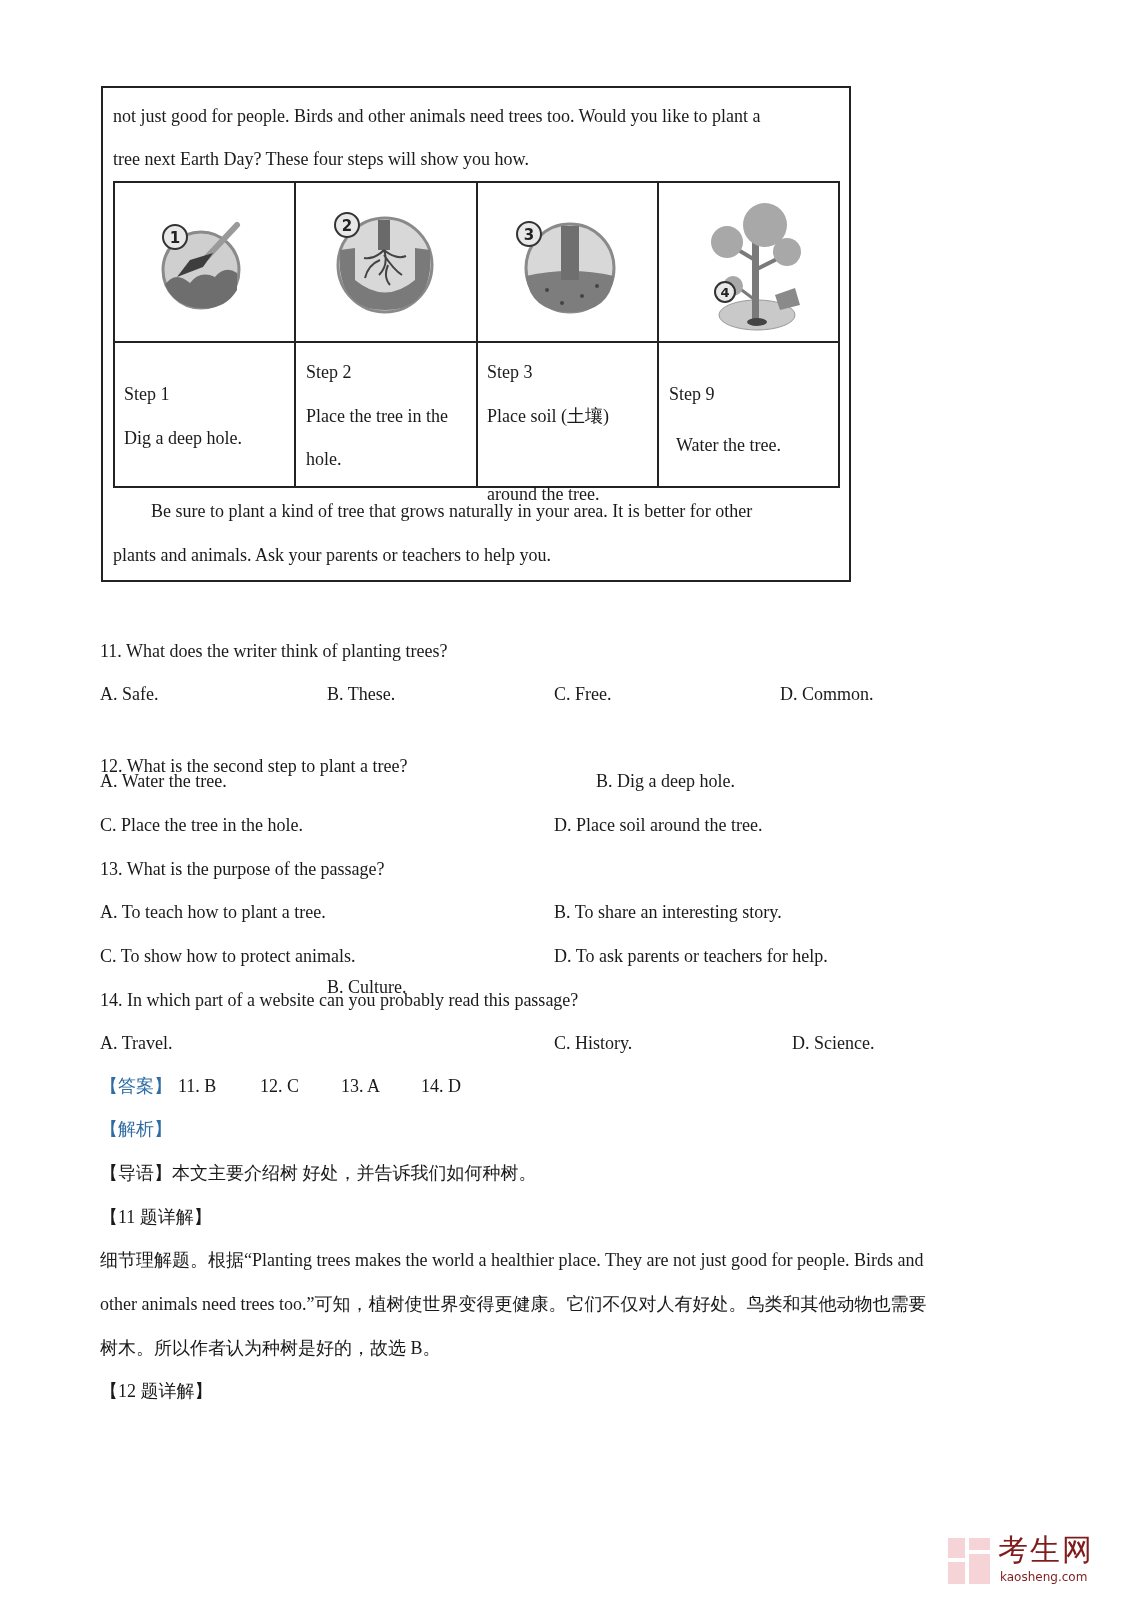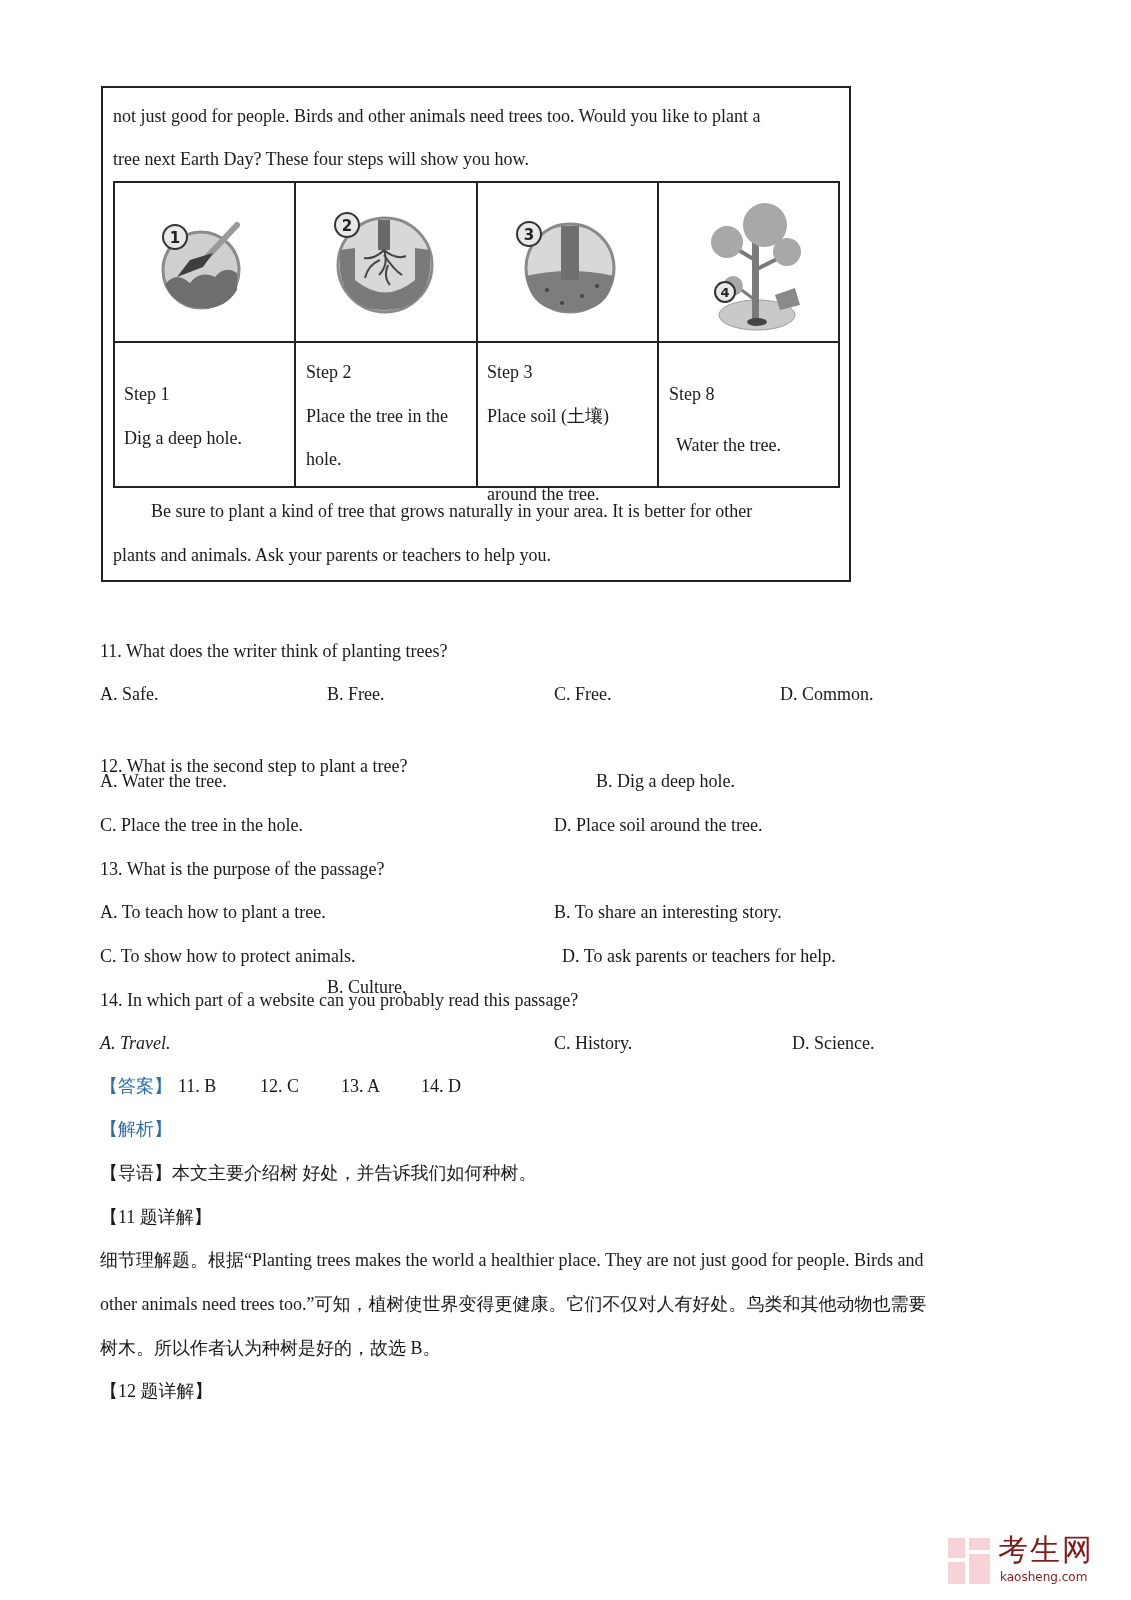--- a/index.html
+++ b/index.html
@@ -84,46 +84,46 @@
 <div class="abs t" style="left:124px;top:428px;">Dig a deep hole.</div>
 
 <div class="abs t" style="left:306px;top:362px;">Step 2</div>
 <div class="abs t" style="left:306px;top:406px;">Place the tree in the</div>
 <div class="abs t" style="left:306px;top:449px;">hole.</div>
 
 <div class="abs t" style="left:487px;top:362px;">Step 3</div>
 <div class="abs t" style="left:487px;top:406px;">Place soil (土壤)</div>
 <div class="abs t" style="left:487px;top:449px;margin-top:35px;">around the tree.</div>
 
-<div class="abs t" style="left:669px;top:384px;">Step 8</div>
+<div class="abs t" style="left:669px;top:384px;">Step 9</div>
 <div class="abs t" style="left:669px;top:435px;margin-left:7px;">Water the tree.</div>
 
 <div class="abs t" style="left:151px;top:501px;">Be sure to plant a kind of tree that grows naturally in your area. It is better for other</div>
 <div class="abs t" style="left:113px;top:545px;">plants and animals. Ask your parents or teachers to help you.</div>
 
 <div class="abs t" style="left:100px;top:641px;">11. What does the writer think of planting trees?</div>
 <div class="abs t" style="left:100px;top:684px;">A. Safe.</div>
-<div class="abs t" style="left:327px;top:684px;">B. Free.</div>
+<div class="abs t" style="left:327px;top:684px;">B. These.</div>
 <div class="abs t" style="left:554px;top:684px;">C. Free.</div>
 <div class="abs t" style="left:780px;top:684px;">D. Common.</div>
 
 <div class="abs t" style="left:100px;top:756px;">12. What is the second step to plant a tree?</div>
 <div class="abs t" style="left:100px;top:771px;">A. Water the tree.</div>
 <div class="abs t" style="left:554px;top:771px;margin-left:42px;">B. Dig a deep hole.</div>
 <div class="abs t" style="left:100px;top:815px;">C. Place the tree in the hole.</div>
 <div class="abs t" style="left:554px;top:815px;">D. Place soil around the tree.</div>
 
 <div class="abs t" style="left:100px;top:859px;">13. What is the purpose of the passage?</div>
 <div class="abs t" style="left:100px;top:902px;">A. To teach how to plant a tree.</div>
 <div class="abs t" style="left:554px;top:902px;">B. To share an interesting story.</div>
 <div class="abs t" style="left:100px;top:946px;">C. To show how to protect animals.</div>
-<div class="abs t" style="left:554px;top:946px;margin-left:8px;">D. To ask parents or teachers for help.</div>
+<div class="abs t" style="left:554px;top:946px;">D. To ask parents or teachers for help.</div>
 
 <div class="abs t" style="left:100px;top:990px;">14. In which part of a website can you probably read this passage?</div>
-<div class="abs t" style="left:100px;top:1033px;font-style:italic;">A. Travel.</div>
+<div class="abs t" style="left:100px;top:1033px;">A. Travel.</div>
 <div class="abs t" style="left:327px;top:977px;">B. Culture.</div>
 <div class="abs t" style="left:554px;top:1033px;">C. History.</div>
 <div class="abs t" style="left:780px;top:1033px;margin-left:12px;">D. Science.</div>
 
 <div class="abs t blue" style="left:100px;top:1076px;">【答案】</div>
 <div class="abs t" style="left:178px;top:1076px;">11. B</div>
 <div class="abs t" style="left:260px;top:1076px;">12. C</div>
 <div class="abs t" style="left:341px;top:1076px;">13. A</div>
 <div class="abs t" style="left:421px;top:1076px;">14. D</div>
 

